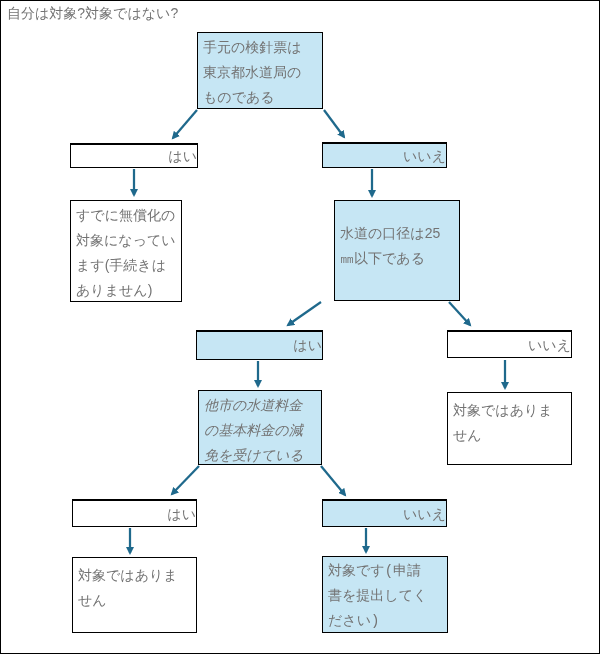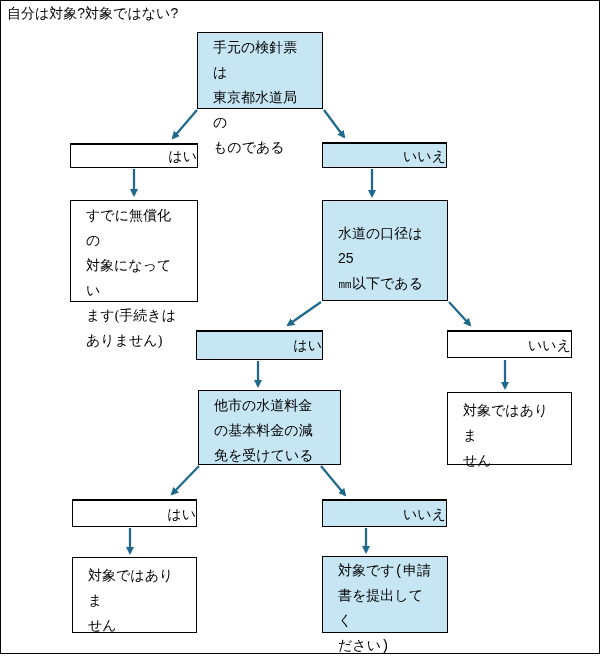--- a/index.html
+++ b/index.html
@@ -2,21 +2,21 @@
 <html style="--node_blue: #C6E6F4; --node_white: #FFFFFF; --arrow: #1F698C; --border: #000000;"><head>
 <meta charset="utf-8">
 <style>
   html, body { margin: 0; padding: 0; background: #fff; }
   .canvas {
     position: relative;
     width: 600px;
     height: 661px;
     background: #fff;
     font-family: "Liberation Sans", "DejaVu Sans", sans-serif;
-    color: #000000;
+    color: #737373;
     overflow: hidden;
   }
   .page-frame {
     position: absolute;
     left: 0; top: 0;
     width: 598px; height: 652px;
     border: 1px solid #000;
     pointer-events: none;
   }
   .diagram-title {
@@ -25,43 +25,43 @@
     font-size: 14px;
     white-space: pre-line;
   }
   .node {
     position: absolute;
     box-sizing: border-box;
     border: 1px solid #000;
     background: #fff;
     font-size: 14px;
     line-height: 25px;
-    padding: 2px 15px;
+    padding: 2px 5px;
     white-space: pre-line;
   }
   .node.blue { background: var(--node_blue, #C6E6F4); }
   .labelbox {
     text-align: right;
     padding: 0;
     border-top-width: 2px;
   }
   #arrow-layer {
     position: absolute;
     left: 0; top: 0;
     pointer-events: none;
   }
   
   #q1   { left:197px; top:32px;  width:126px; height:77px; }
   #yes1 { left:70px;  top:143px; width:128px; height:25px; line-height:23px; }
-  #r1   { left:70px;  top:200px; width:128px; height:102px;font-family:Liberation Serif, serif; }
+  #r1   { left:70px;  top:200px; width:112px; height:102px; }
   #no1  { left:322px; top:142px; width:125px; height:26px; line-height:24px; }
-  #q2   { left:322px; top:200px; width:126px; height:101px; padding-top:20px; }
+  #q2   { left:334px; top:200px; width:126px; height:101px; padding-top:20px; }
   #yes2 { left:196px; top:330px; width:127px; height:30px; line-height:27px; }
   #no2  { left:447px; top:330px; width:125px; height:28px; line-height:26px; }
-  #q3   { left:198px; top:390px; width:143px; height:75px; }
+  #q3   { left:198px; top:390px; width:124px; height:75px;font-style:italic; }
   #r2   { left:447px; top:392px; width:125px; height:73px; padding-top:5px; }
   #yes3 { left:72px;  top:499px; width:125px; height:28px; line-height:26px; }
   #no3  { left:322px; top:499px; width:125px; height:28px; line-height:26px; }
   #r3   { left:72px;  top:557px; width:125px; height:76px; padding-top:5px; }
   #r4   { left:322px; top:556px; width:126px; height:77px;font-family:Liberation Mono, monospace; }
 </style>
 </head>
 <body>
 
 <div class="canvas">

